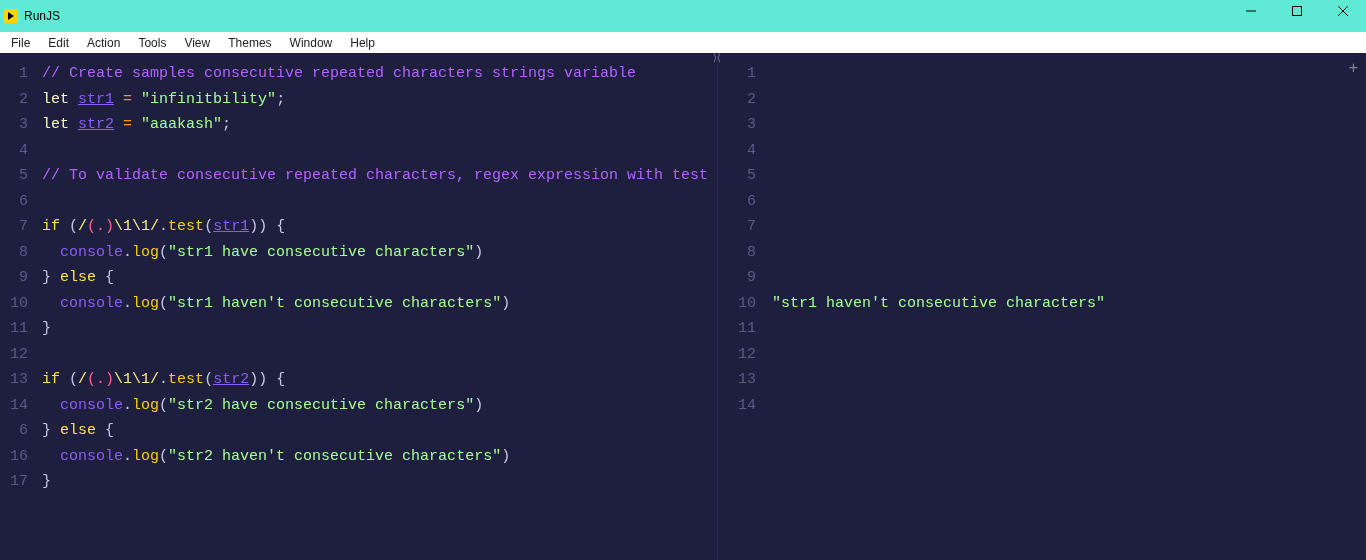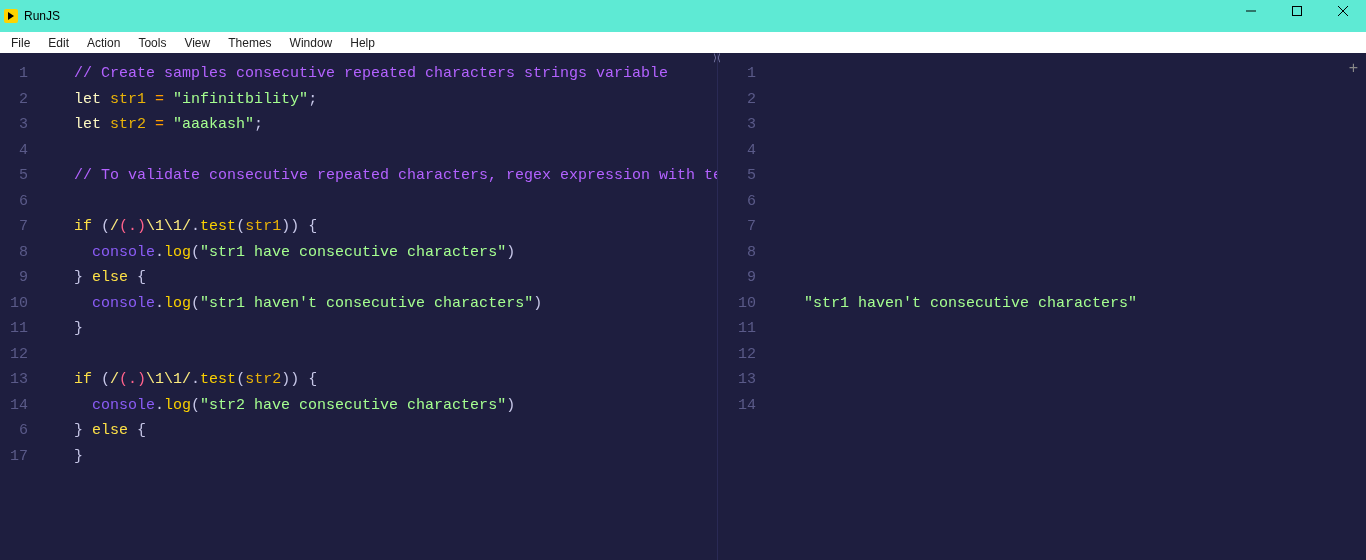--- a/index.html
+++ b/index.html
@@ -101,27 +101,27 @@
   }
   .ln {
     width: 42px;
     text-align: right;
     padding-right: 14px;
     color: #5a5a89;
     user-select: none;
     flex-shrink: 0;
   }
   .pane-right .ln { width: 54px; padding-right: 16px; }
-  .code-text { color: #c7c7e8; margin-left: 32px; }
+  .code-text { color: #c7c7e8; }
 
   
   .tok-comment { color: #b362ff; }
   .tok-keyword { color: #fef9c3; }
   .tok-keyword2 { color: #fde047; }
-  .tok-var { color: #eab308; }
+  .tok-var { color: #8b5cf6; text-decoration: underline; }
   .tok-op { color: #ff9d00; }
   .tok-punc { color: #c7c7e8; }
   .tok-string { color: #a5ff90; }
   .tok-regex { color: #ffee80; }
   .tok-regex-grp { color: #ff628c; }
   .tok-func { color: #fad000; }
   .tok-prop { color: #8b5cf6; }
   .tok-out-str { color: #a5ff90; }
   .tok-out-str2 { color: #ffee80; }
 
@@ -181,20 +181,21 @@
         <div class="line"><div class="ln">6</div></div>
         <div class="line"><div class="ln">7</div><div class="code-text"><span class="tok-keyword2">if</span><span> </span><span class="tok-punc">(</span><span class="tok-regex">/</span><span class="tok-regex-grp">(.)</span><span class="tok-regex">\1\1/</span><span class="tok-punc">.</span><span class="tok-func">test</span><span class="tok-punc">(</span><span class="tok-var">str1</span><span class="tok-punc">))</span><span> </span><span class="tok-punc">{</span></div></div>
         <div class="line"><div class="ln">8</div><div class="code-text"><span>  </span><span class="tok-prop">console</span><span class="tok-punc">.</span><span class="tok-func">log</span><span class="tok-punc">(</span><span class="tok-string">"str1 have consecutive characters"</span><span class="tok-punc">)</span></div></div>
         <div class="line"><div class="ln">9</div><div class="code-text"><span class="tok-punc">}</span><span> </span><span class="tok-keyword2">else</span><span> </span><span class="tok-punc">{</span></div></div>
         <div class="line"><div class="ln">10</div><div class="code-text"><span>  </span><span class="tok-prop">console</span><span class="tok-punc">.</span><span class="tok-func">log</span><span class="tok-punc">(</span><span class="tok-string">"str1 haven't consecutive characters"</span><span class="tok-punc">)</span></div></div>
         <div class="line"><div class="ln">11</div><div class="code-text"><span class="tok-punc">}</span></div></div>
         <div class="line"><div class="ln">12</div><div class="code-text"></div></div>
         <div class="line"><div class="ln">13</div><div class="code-text"><span class="tok-keyword2">if</span><span> </span><span class="tok-punc">(</span><span class="tok-regex">/</span><span class="tok-regex-grp">(.)</span><span class="tok-regex">\1\1/</span><span class="tok-punc">.</span><span class="tok-func">test</span><span class="tok-punc">(</span><span class="tok-var">str2</span><span class="tok-punc">))</span><span> </span><span class="tok-punc">{</span></div></div>
         <div class="line"><div class="ln">14</div><div class="code-text"><span>  </span><span class="tok-prop">console</span><span class="tok-punc">.</span><span class="tok-func">log</span><span class="tok-punc">(</span><span class="tok-string">"str2 have consecutive characters"</span><span class="tok-punc">)</span></div></div>
         <div class="line"><div class="ln">6</div><div class="code-text"><span class="tok-punc">}</span><span> </span><span class="tok-keyword2">else</span><span> </span><span class="tok-punc">{</span></div></div>
+        <div class="line"><div class="ln">16</div><div class="code-text"><span>  </span><span class="tok-prop">console</span><span class="tok-punc">.</span><span class="tok-func">log</span><span class="tok-punc">(</span><span class="tok-string">"str2 haven't consecutive characters"</span><span class="tok-punc">)</span></div></div>
         <div class="line"><div class="ln">17</div><div class="code-text"><span class="tok-punc">}</span></div></div>
       </div>
   </div>
   <div class="divider-handle">⟩⟨</div>
   <div class="pane pane-right">
     <div class="plus-btn">+</div>
     <div class="code" id="output-code">
         <div class="line"><div class="ln">1</div><div class="code-text"></div></div>
         <div class="line"><div class="ln">2</div><div class="code-text"></div></div>
         <div class="line"><div class="ln">3</div><div class="code-text"></div></div>

